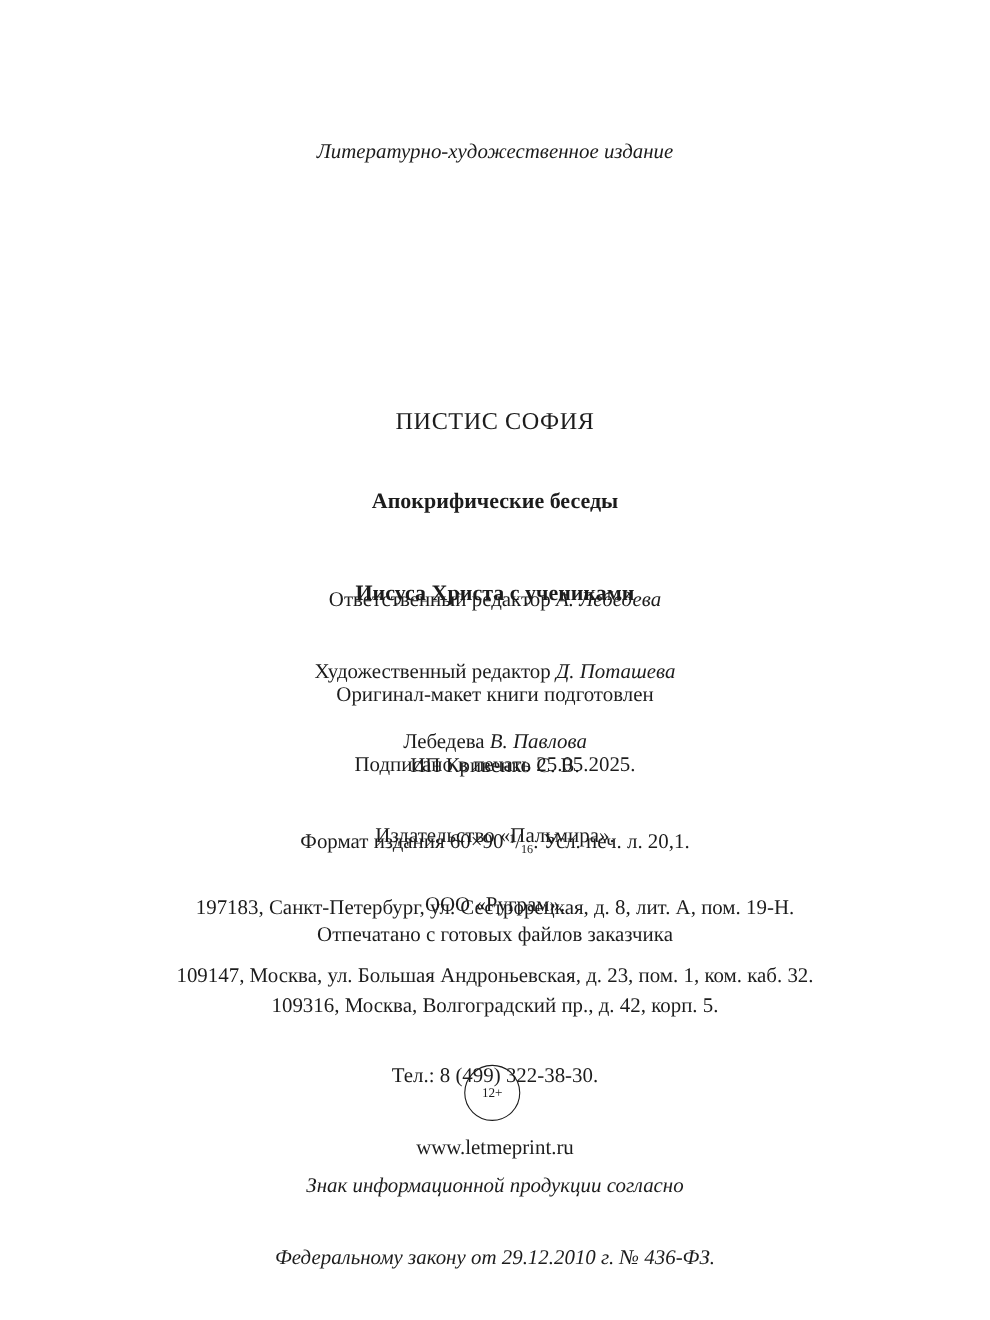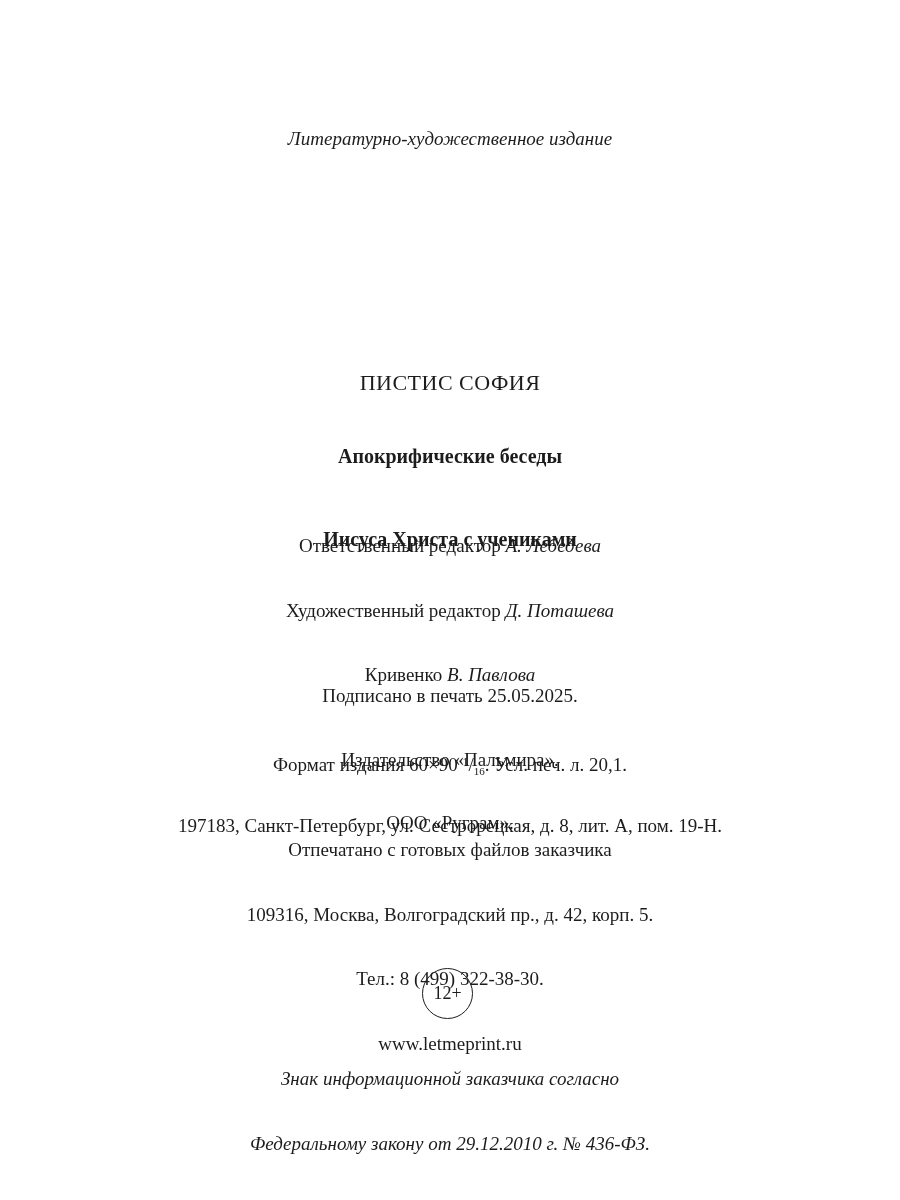--- a/index.html
+++ b/index.html
@@ -62,21 +62,21 @@
     position: absolute;
     left: 422px;
     top: 968px;
     width: 51px;
     height: 51px;
     border: 1.5px solid #1c1c1c;
     border-radius: 50%;
     display: flex;
     align-items: center;
     justify-content: center;
-    font-size: 18px;
+    font-size: 12px;
     box-sizing: border-box;
   }
   .age-note {
     top: 1025px;
     font-style: italic;
     line-height: 21.5px;
   }
 </style>
 </head>
 <body>
@@ -88,47 +88,52 @@
   <div class="line-block book-title">ПИСТИС СОФИЯ</div>
 
   <div class="line-block book-subtitle">
     <div>Апокрифические беседы</div>
     <div>Иисуса Христа с учениками</div>
   </div>
 
   <div class="line-block staff">
     <div><span>Ответственный редактор</span> <span class="name">А. Лебедева</span></div>
     <div><span>Художественный редактор</span> <span class="name">Д. Поташева</span></div>
-    <div><span>Кривенко</span> <span class="name">В. Павлова</span></div>
+    <div><span>Лебедева</span> <span class="name">В. Павлова</span></div>
   </div>
 
+  <div class="line-block layout-note">
+    <div>Оригинал-макет книги подготовлен</div>
+    <div>ИП Кривенко С. В.</div>
+  </div>
 
   <div class="line-block print-info">
     <div>Подписано в печать 25.05.2025.</div>
     <div><span>Формат издания 60×90 </span><span class="format-sup">1</span><span>/</span><span class="format-sub">16</span><span>. Усл. печ. л. 20,1.</span></div>
   </div>
 
   <div class="line-block publisher">
     <div>Издательство «Пальмира».</div>
     <div>197183, Санкт-Петербург, ул. Сестрорецкая, д. 8, лит. А, пом. 19-Н.</div>
   </div>
 
   <div class="line-block distributor">
     <div>ООО «Руграм».</div>
+    <div>109147, Москва, ул. Большая Андроньевская, д. 23, пом. 1, ком. каб. 32.</div>
   </div>
 
   <div class="line-block printer">
     <div>Отпечатано с готовых файлов заказчика</div>
     <div>109316, Москва, Волгоградский пр., д. 42, корп. 5.</div>
     <div>Тел.: 8 (499) 322-38-30.</div>
     <div>www.letmeprint.ru</div>
   </div>
 
   <div class="age-badge">
     <span>12+</span>
   </div>
 
   <div class="line-block age-note">
-    <div>Знак информационной заказчика согласно</div>
+    <div>Знак информационной продукции согласно</div>
     <div>Федеральному закону от 29.12.2010 г. № 436-ФЗ.</div>
   </div>
 
 </div>
 
 </body></html>

